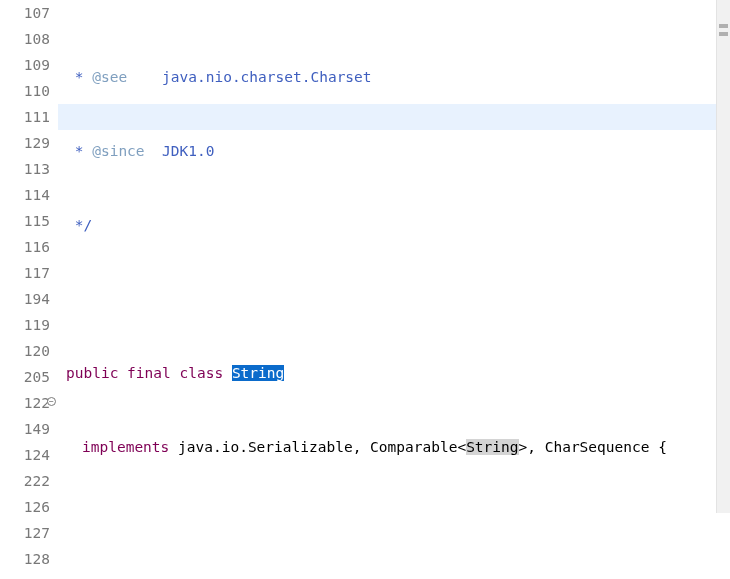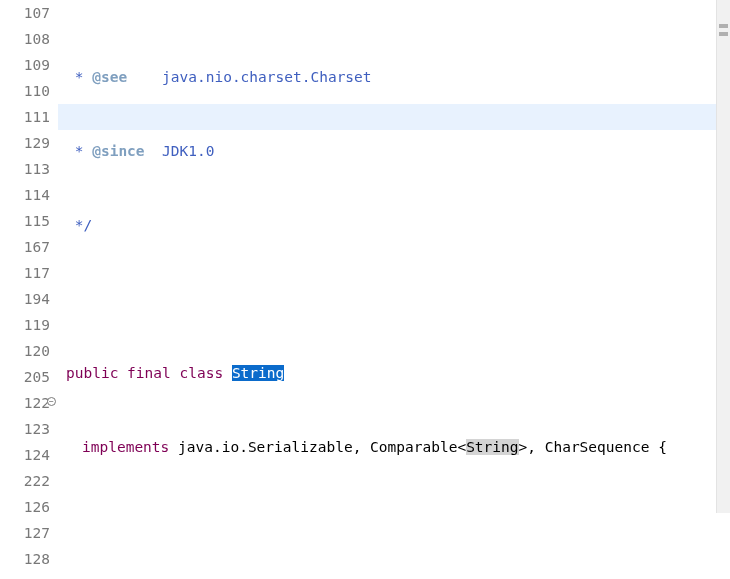--- a/index.html
+++ b/index.html
@@ -58,21 +58,21 @@
   .hl-line {
     background: #e8f2fe;
     position: absolute;
     left: 0; right: 0;
     height: 26px;
     z-index: 0;
   }
   .ln-content { position: relative; z-index: 1; }
   .kw { color: #7f0055; font-weight: normal; }
   .doc { color: #3f5fbf; }
-  .doc-tag { color: #7f9fbf; font-weight: bold; }
+  .doc-tag { color: #7f9fbf; font-weight: normal; }
   .sel {
     background: #0b6bcb;
     color: #fff;
   }
   .occ {
     background: #d4d4d4;
   }
   .scrollbar {
     width: 14px;
     background: #f1f1f1;
@@ -96,28 +96,28 @@
   <div class="gutter">
     <div class="gutter-line">107</div>
     <div class="gutter-line">108</div>
     <div class="gutter-line">109</div>
     <div class="gutter-line">110</div>
     <div class="gutter-line">111</div>
     <div class="gutter-line">129</div>
     <div class="gutter-line">113</div>
     <div class="gutter-line">114</div>
     <div class="gutter-line">115</div>
-    <div class="gutter-line">167</div>
+    <div class="gutter-line">116</div>
     <div class="gutter-line">117</div>
     <div class="gutter-line">194</div>
     <div class="gutter-line">119</div>
     <div class="gutter-line">120</div>
     <div class="gutter-line">205</div>
     <div class="gutter-line">122<span class="fold-marker">−</span></div>
-    <div class="gutter-line">123</div>
+    <div class="gutter-line">149</div>
     <div class="gutter-line">124</div>
     <div class="gutter-line">222</div>
     <div class="gutter-line">126</div>
     <div class="gutter-line">127</div>
     <div class="gutter-line">128</div>
   </div>
 
   <div class="code">
     <div class="hl-line" style="top:104px;"></div>
 

